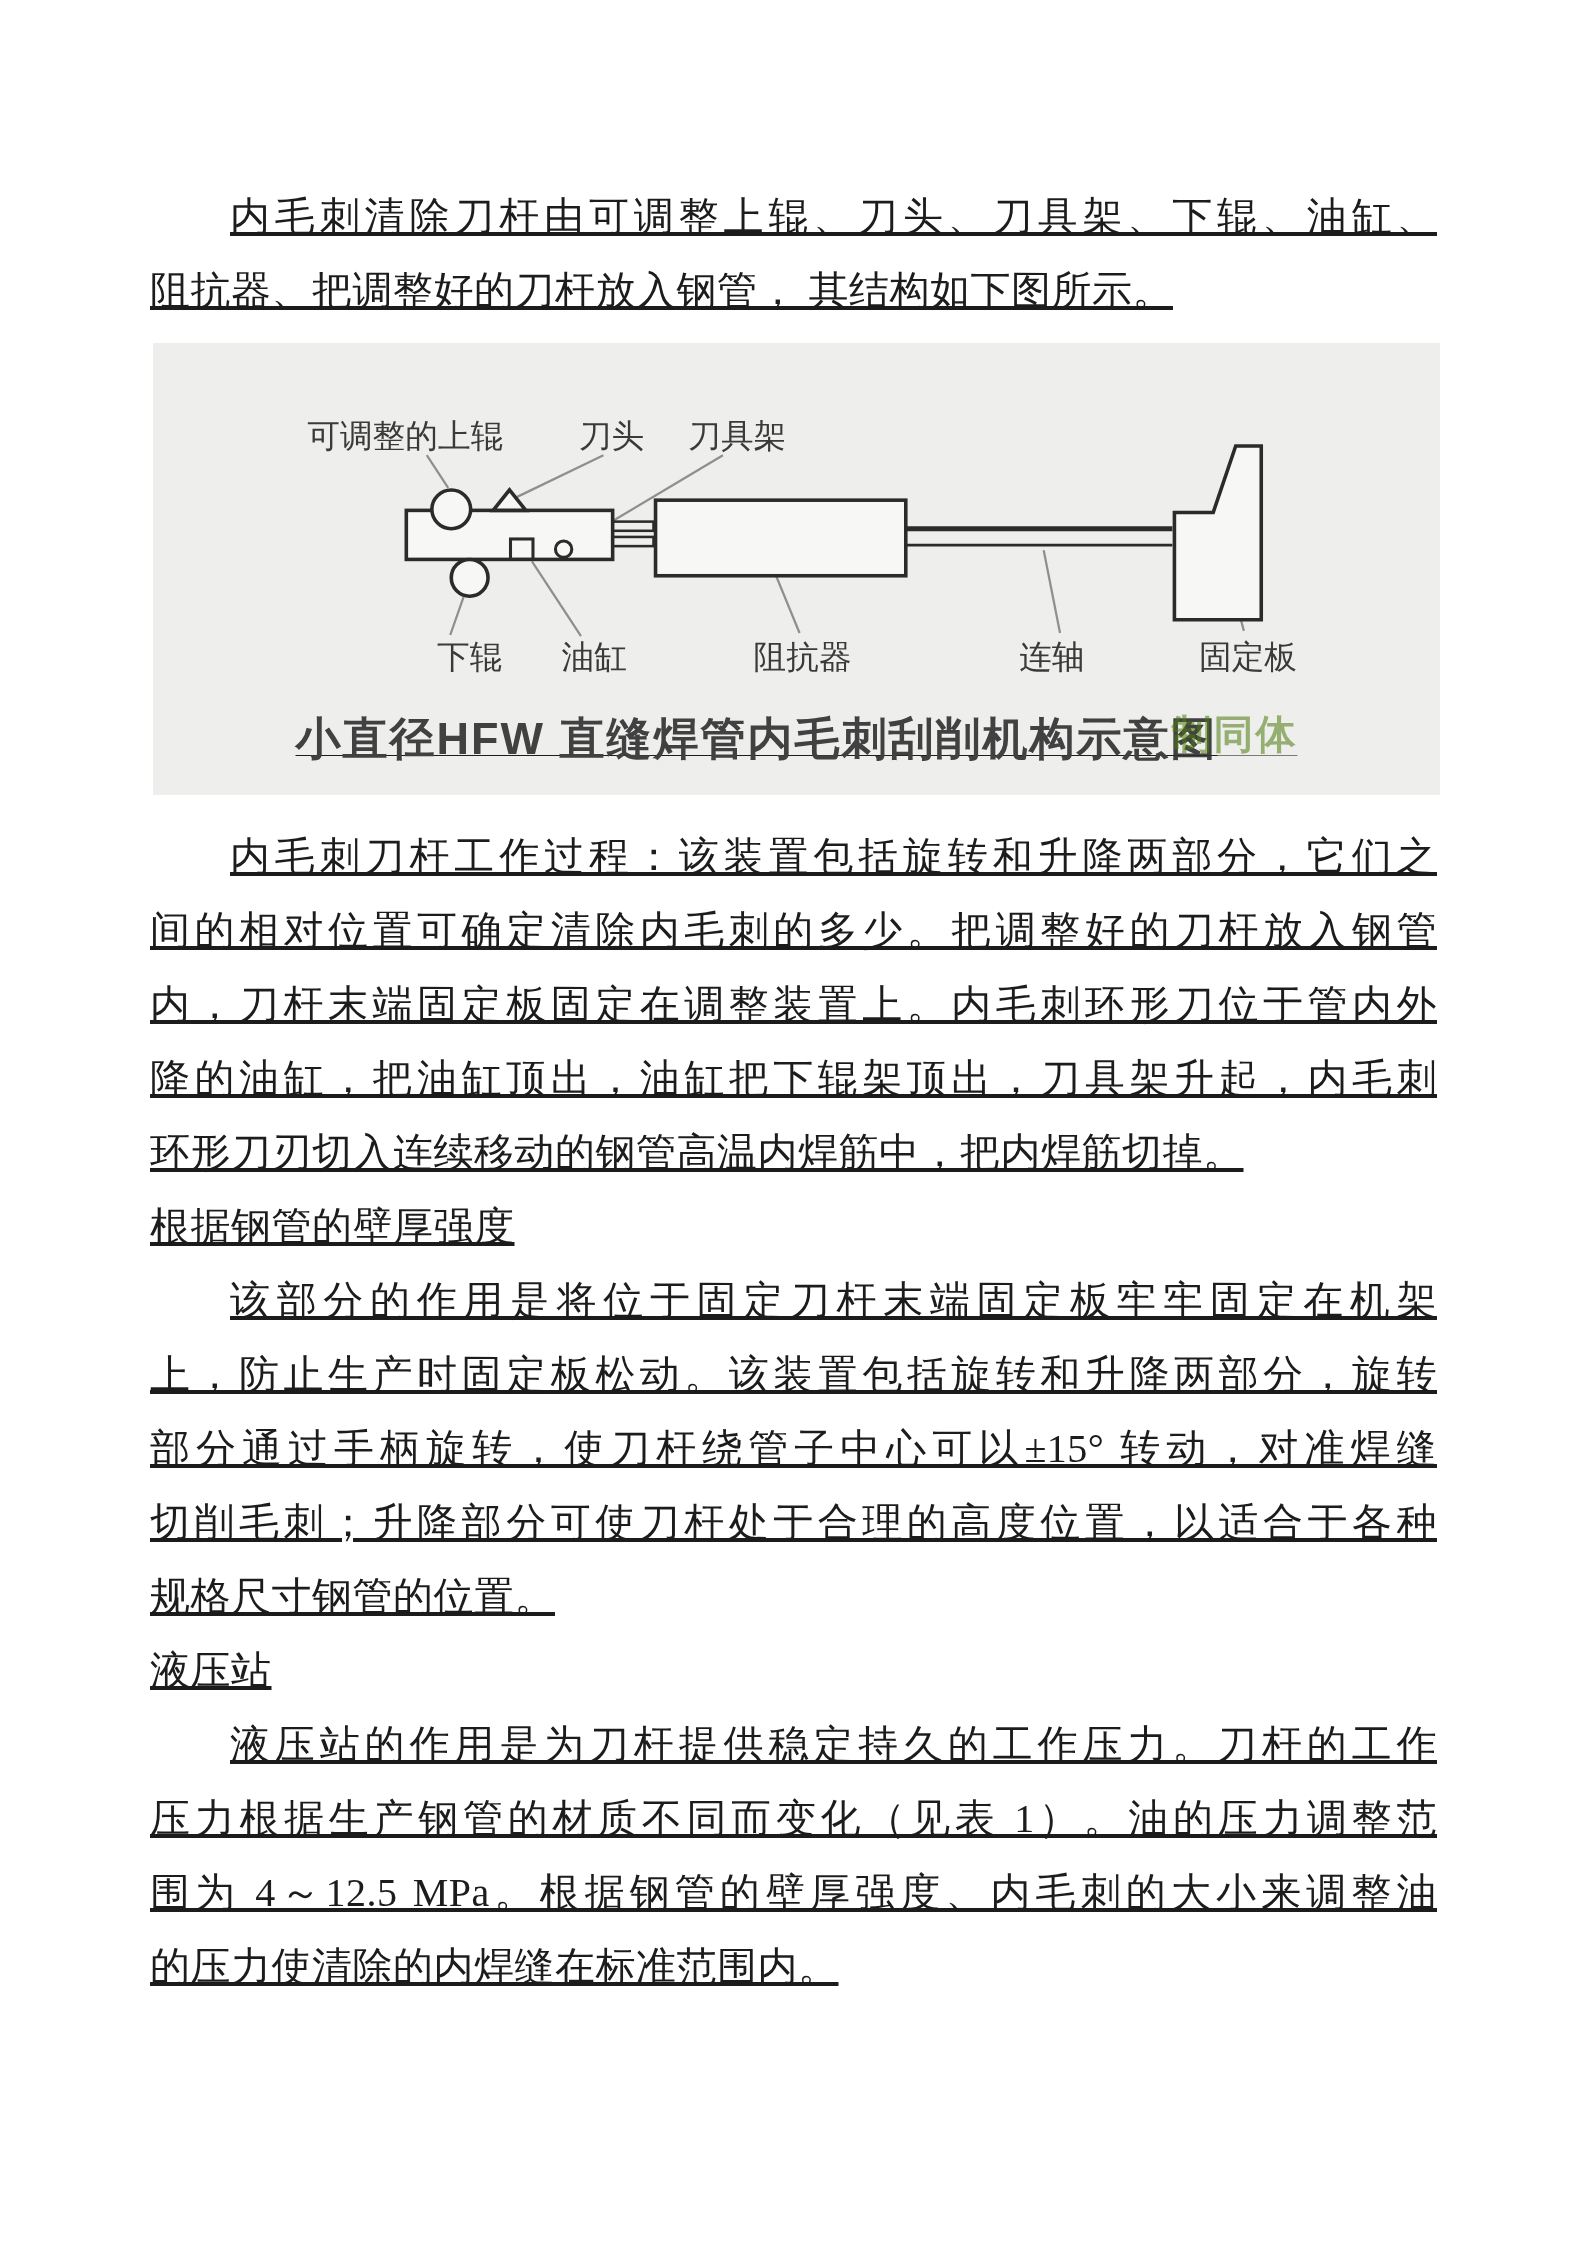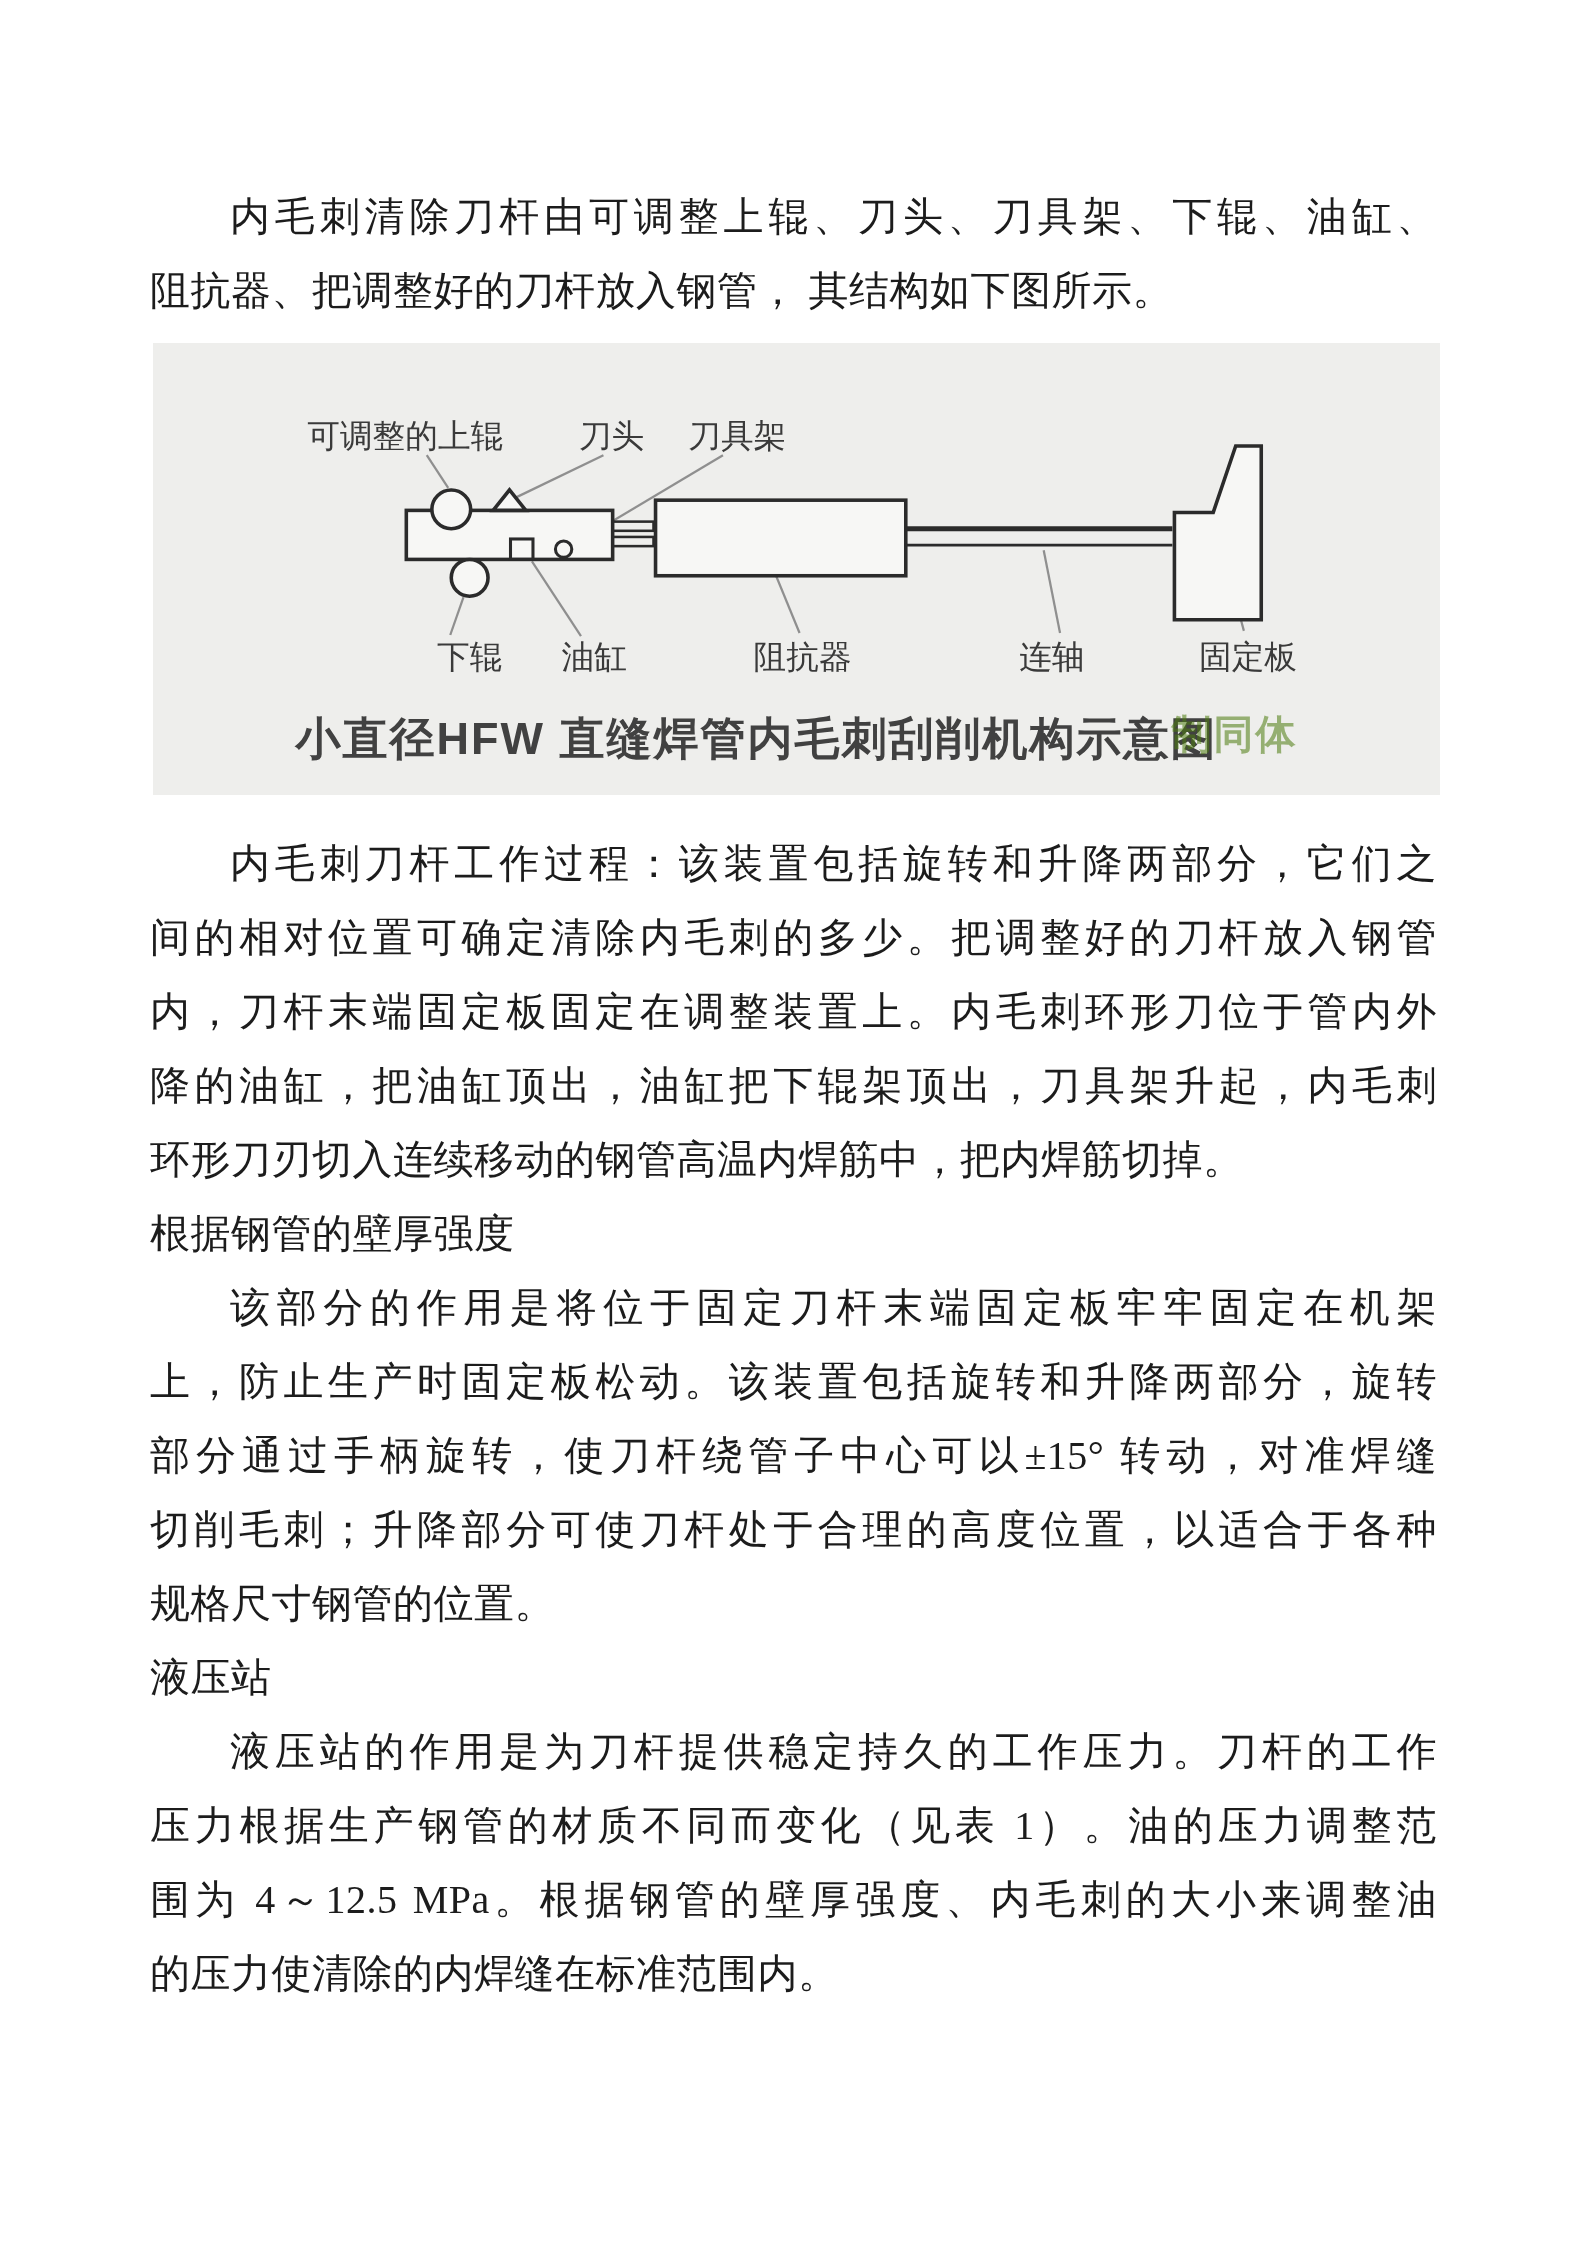--- a/index.html
+++ b/index.html
@@ -5,41 +5,42 @@
   html,body{margin:0;padding:0;background:#ffffff;}
   .page{
     position:relative;
     width:1587px;
     height:2245px;
     margin:0 auto;
     background:#ffffff;
     font-family:"Liberation Serif","DejaVu Serif",serif;
     color:#1c1c1c;
     overflow:hidden;
+    text-decoration:underline;
   }
   .content{
     padding:180px 150px 0 150px;
   }
   .ln{
     font-size:40px;
     line-height:74px;
     letter-spacing:0.5px;
     text-align:left;
     white-space:normal;
   }
   .just{
     text-align:justify;
     text-align-last:justify;
     text-justify:inter-ideograph;
   }
   .ind{ text-indent:2em; }
   .heading{ text-align:left; }
   
   .figure{
-    margin:15px 0 32px 3px;
+    margin:15px 0 25px 3px;
     width:1287px;
     background:#eeeeec;
     padding-top:6px;
   }
   .figure svg{ display:block; width:100%; height:auto; }
   .caption-row{
     text-align:center;
     padding:6px 0 26px 0;
     font-family:"Liberation Sans","DejaVu Sans",sans-serif;
   }

